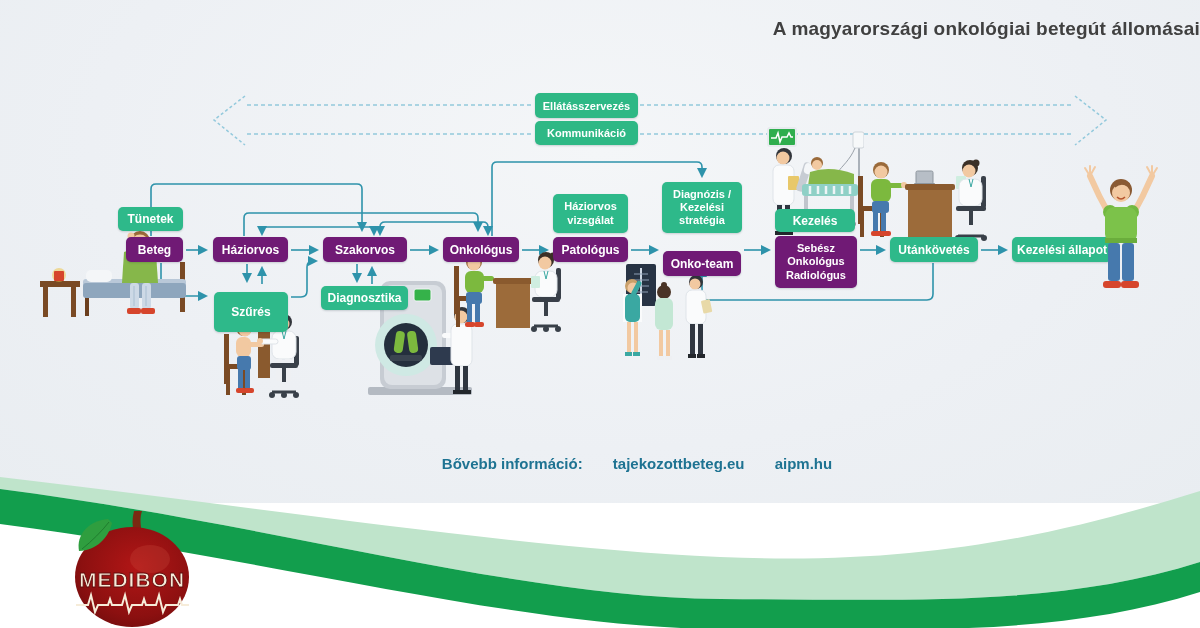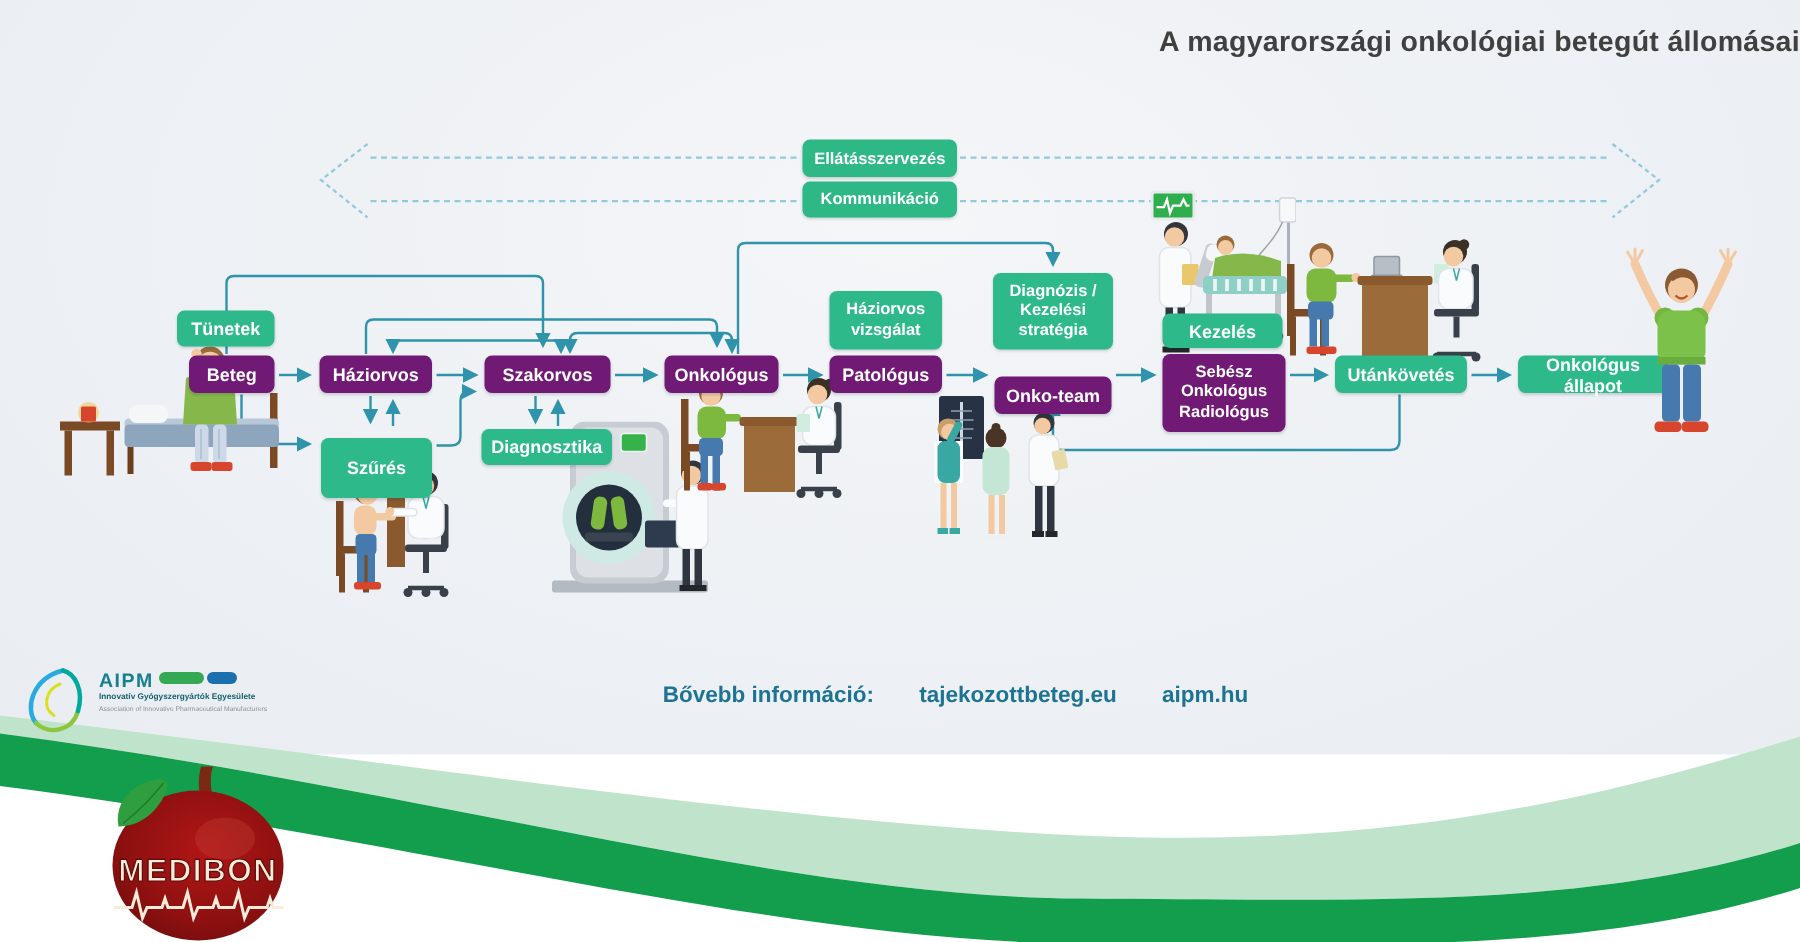--- a/index.html
+++ b/index.html
@@ -353,21 +353,21 @@
     </div>
   <div class="stage teal multi" style="left:775px;top:236px;width:82px;height:52px">
     <span>Sebész</span>
       <span>Onkológus</span>
       <span>Radiológus</span>
   </div>
   <div class="stage green" style="left:890px;top:237px;width:88px;height:25px">
       <span>Utánkövetés</span>
     </div>
   <div class="stage green" style="left:1012px;top:237px;width:100px;height:25px">
-      <span>Onkológus állapot</span>
+      <span>Kezelési állapot</span>
     </div>
 
   <svg class="layer hero" style="left:1072px;top:150px" width="95" height="152" viewBox="0 0 95 152">
     <path d="M38,66 C30,52 24,40 18,26" stroke="#f2c9a1" fill="none" stroke-width="6" stroke-linecap="round"></path>
     <path d="M60,66 C68,52 74,40 80,26" stroke="#f2c9a1" fill="none" stroke-width="6" stroke-linecap="round"></path>
     <g stroke="#f2c9a1" stroke-width="2" stroke-linecap="round">
       <line x1="18" y1="26" x2="13" y2="18"></line>
         <line x1="18" y1="26" x2="18" y2="16"></line>
         <line x1="18" y1="26" x2="23" y2="17"></line>
       <line x1="80" y1="26" x2="75" y2="17"></line>
@@ -387,33 +387,20 @@
     <rect x="31" y="131" width="18" height="7" rx="3" fill="#d6452c"></rect>
       <rect x="49" y="131" width="18" height="7" rx="3" fill="#d6452c"></rect>
   </svg>
 
   <div class="footer-row">
     <span>Bővebb információ:</span>
     <span><a class="flink" href="#">tajekozottbeteg.eu</a></span>
     <span><a class="flink" href="#">aipm.hu</a></span>
   </div>
 
-  <div class="aipm">
-    <svg width="48" height="50" viewBox="0 0 48 50">
-      <path d="M28,5 C8,10 2,30 10,40" stroke="#29abe2" stroke-width="3" fill="none" stroke-linecap="round"></path>
-      <path d="M10,40 C18,48 34,46 38,32" stroke="#8cc63f" stroke-width="3" fill="none" stroke-linecap="round"></path>
-      <path d="M38,32 C42,18 36,7 28,5" stroke="#00a99d" stroke-width="3" fill="none" stroke-linecap="round"></path>
-      <path d="M26,14 C16,18 14,30 22,35" stroke="#d9e021" stroke-width="2" fill="none" stroke-linecap="round"></path>
-    </svg>
-    <div class="aipm-name">AIPM</div>
-    <div class="aipm-badge g"></div>
-    <div class="aipm-badge b"></div>
-    <div class="aipm-tagline">Innovatív Gyógyszergyártók Egyesülete</div>
-    <div class="aipm-subtagline">Association of Innovative Pharmaceutical Manufacturers</div>
-  </div>
 
   <svg class="medibon" width="128" height="119" viewBox="0 0 128 119">
     <defs>
       <radialGradient id="apg" cx="55%" cy="40%" r="70%">
         <stop offset="0%" stop-color="#b21616"></stop>
           <stop offset="70%" stop-color="#8c1010"></stop>
           <stop offset="100%" stop-color="#700c0c"></stop>
       </radialGradient>
     </defs>
     <path d="M66,2 C64,10 64,16 66,24 L74,24 C72,14 72,8 74,2 Z" fill="#7a2a12"></path>

